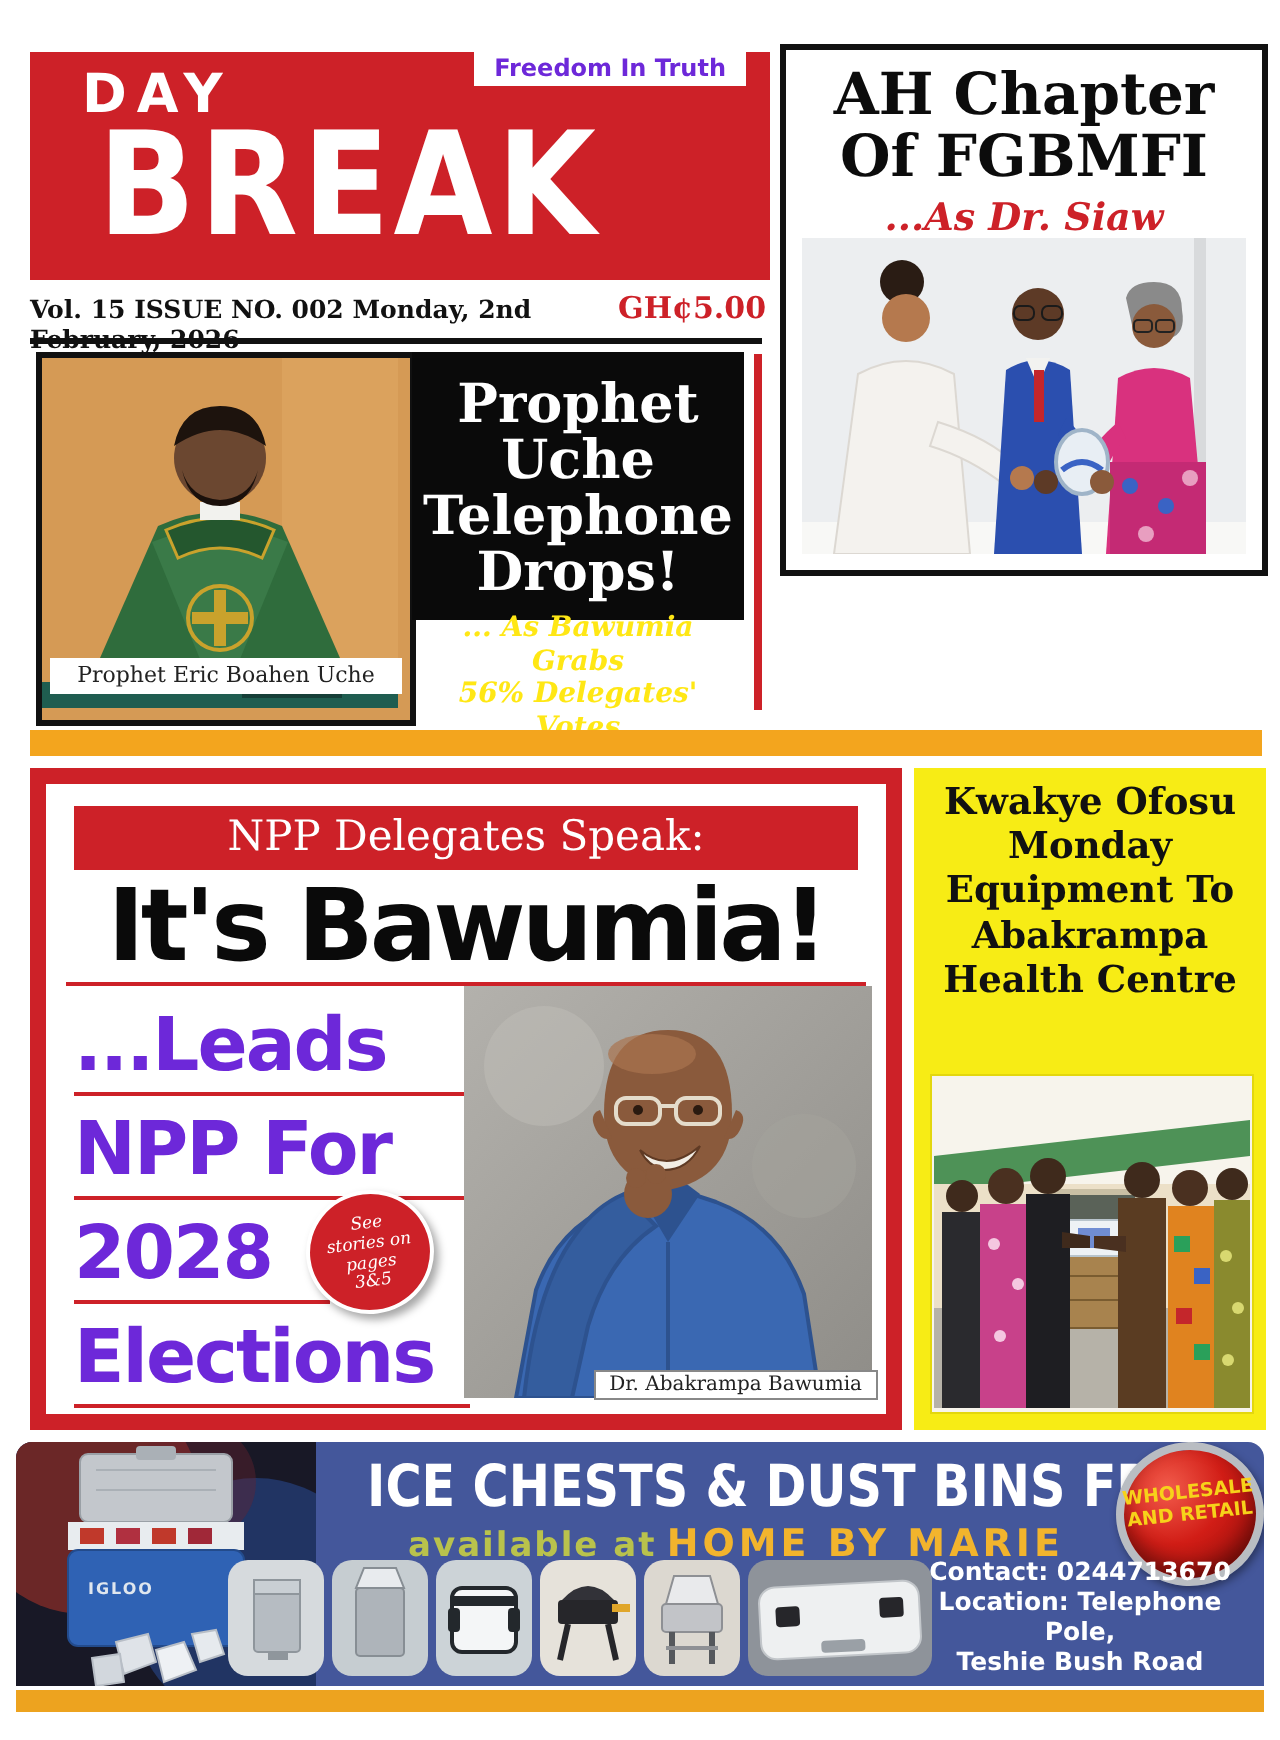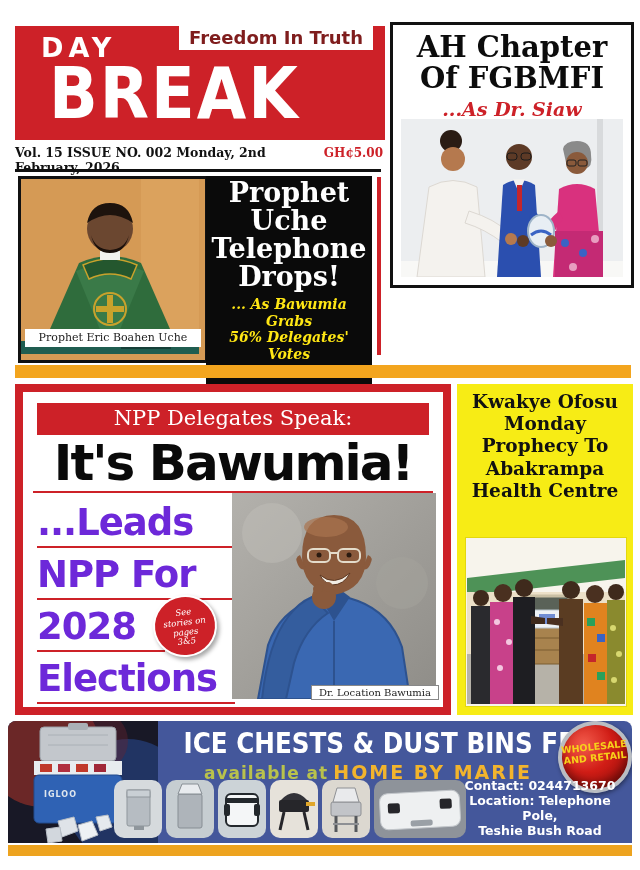--- a/index.html
+++ b/index.html
@@ -5,36 +5,36 @@
   html,body{margin:0;padding:0;background:#fff;}
   #page{position:relative;width:640px;height:870px;background:#ffffff;overflow:hidden;
         font-family:"DejaVu Sans","Liberation Sans",sans-serif;}
   .serif{font-family:"DejaVu Serif","Liberation Serif",serif;}
 
   
   .masthead{position:absolute;left:15px;top:26px;width:370px;height:114px;background:#cd2128;}
   .masthead-day{position:absolute;left:26px;top:6px;color:#fff;font-weight:bold;font-size:27px;letter-spacing:5px;}
   .masthead-break{position:absolute;left:34px;top:26px;color:#fff;font-weight:bold;font-size:64px;
                   letter-spacing:2px;transform:scaleY(1.12);transform-origin:top left;white-space:nowrap;}
-  .tagline{position:absolute;right:12px;top:0;background:#fff;color:#7f1d1d;font-weight:bold;
-           font-size:18px;padding:1px 10px 2px;white-space:nowrap;}
+  .tagline{position:absolute;right:12px;top:0;background:#fff;color:#6d28d9;font-weight:bold;
+           font-size:12px;padding:1px 10px 2px;white-space:nowrap;}
   .issue-row{position:absolute;left:15px;top:145px;width:368px;display:flex;justify-content:space-between;align-items:baseline;}
   .issue-info{font-weight:bold;font-size:12.5px;color:#111;}
-  .price{font-weight:bold;font-size:12px;color:#cd2128;}
+  .price{font-weight:bold;font-size:15px;color:#cd2128;}
   .mast-rule{position:absolute;left:15px;top:169px;width:366px;height:3px;background:#111;}
 
   
   .prophet-frame{position:absolute;left:18px;top:176px;width:184px;height:181px;border:3px solid #111;background:#d59a55;}
   .prophet-frame svg{position:absolute;left:0;top:0;}
   .prophet-caption{position:absolute;left:4px;right:4px;bottom:13px;height:18px;background:#fff;
                    font-size:11px;color:#222;text-align:center;line-height:18px;}
 
   
-  .prophecy-box{position:absolute;left:206px;top:176px;width:166px;height:208px;background:#0a0a0a;
-                text-align:center;padding-top:3px;box-sizing:border-box;}
+  .prophecy-box{position:absolute;left:206px;top:176px;width:166px;height:134px;background:#0a0a0a;
+                text-align:center;padding-top:13px;box-sizing:border-box;}
   .prophecy-line{color:#fff;font-weight:bold;font-size:27px;line-height:1.04;}
   .prophecy-sub{color:#ffe714;font-weight:bold;font-style:italic;font-size:14px;line-height:1.18;margin-top:5px;}
   .red-vline{position:absolute;left:377px;top:177px;width:4px;height:178px;background:#cd2128;}
 
   
   .fgbmfi-box{position:absolute;left:390px;top:22px;width:244px;height:266px;border:3px solid #111;
               box-sizing:border-box;text-align:center;}
   .fgbmfi-headline{font-weight:bold;font-size:29px;line-height:1.07;color:#0c0c0c;margin-top:7px;}
   .fgbmfi-sub{color:#cd2128;font-weight:bold;font-style:italic;font-size:19px;line-height:1.16;margin-top:4px;}
   .fgbmfi-photo{position:absolute;left:8px;bottom:8px;width:222px;height:158px;background:#eceef0;}
@@ -221,27 +221,27 @@
           <circle cx="117" cy="62" r="2.5" fill="#2a1a10"></circle>
 
         <path d="M88,82 Q102,94 118,80 Q112,92 100,92 Q92,90 88,82 Z" fill="#f2ede4" stroke="#5f3a24"></path>
 
         <path d="M30,206 Q36,150 56,124 Q66,110 80,104 L96,120 Q72,136 62,170 L54,206 Z" fill="#345d9e" stroke="#2d528f" stroke-width="2"></path>
         <circle cx="92" cy="104" r="12" fill="#8a5a3c"></circle>
         <circle cx="86" cy="96" r="5" fill="#8a5a3c"></circle>
         <circle cx="96" cy="94" r="5" fill="#8a5a3c"></circle>
       </svg>
     </div>
-    <div class="bawumia-caption serif">Dr. Location Bawumia</div>
+    <div class="bawumia-caption serif">Dr. Abakrampa Bawumia</div>
   </div>
 
   <div class="side-box">
     <div class="side-headline serif">Kwakye Ofosu</div>
     <div class="side-headline serif" style="padding-top:0;">Monday</div>
-    <div class="side-headline serif" style="padding-top:0;">Prophecy To</div>
+    <div class="side-headline serif" style="padding-top:0;">Equipment To</div>
     <div class="side-headline serif" style="padding-top:0;">Abakrampa</div>
     <div class="side-headline serif" style="padding-top:0;">Health Centre</div>
     <div class="side-photo">
       <svg width="158" height="166" viewBox="0 0 158 166">
         <rect width="158" height="166" fill="#f7f4ec"></rect>
         <polygon points="0,40 158,22 158,40 0,58" fill="#4e9257"></polygon>
         <rect x="0" y="54" width="158" height="62" fill="#ece0c8"></rect>
         <rect x="58" y="58" width="44" height="28" fill="#5a6258" stroke="#c9bfa4" stroke-width="3"></rect>
         <rect x="0" y="116" width="158" height="50" fill="#b6b2a8"></rect>
 

